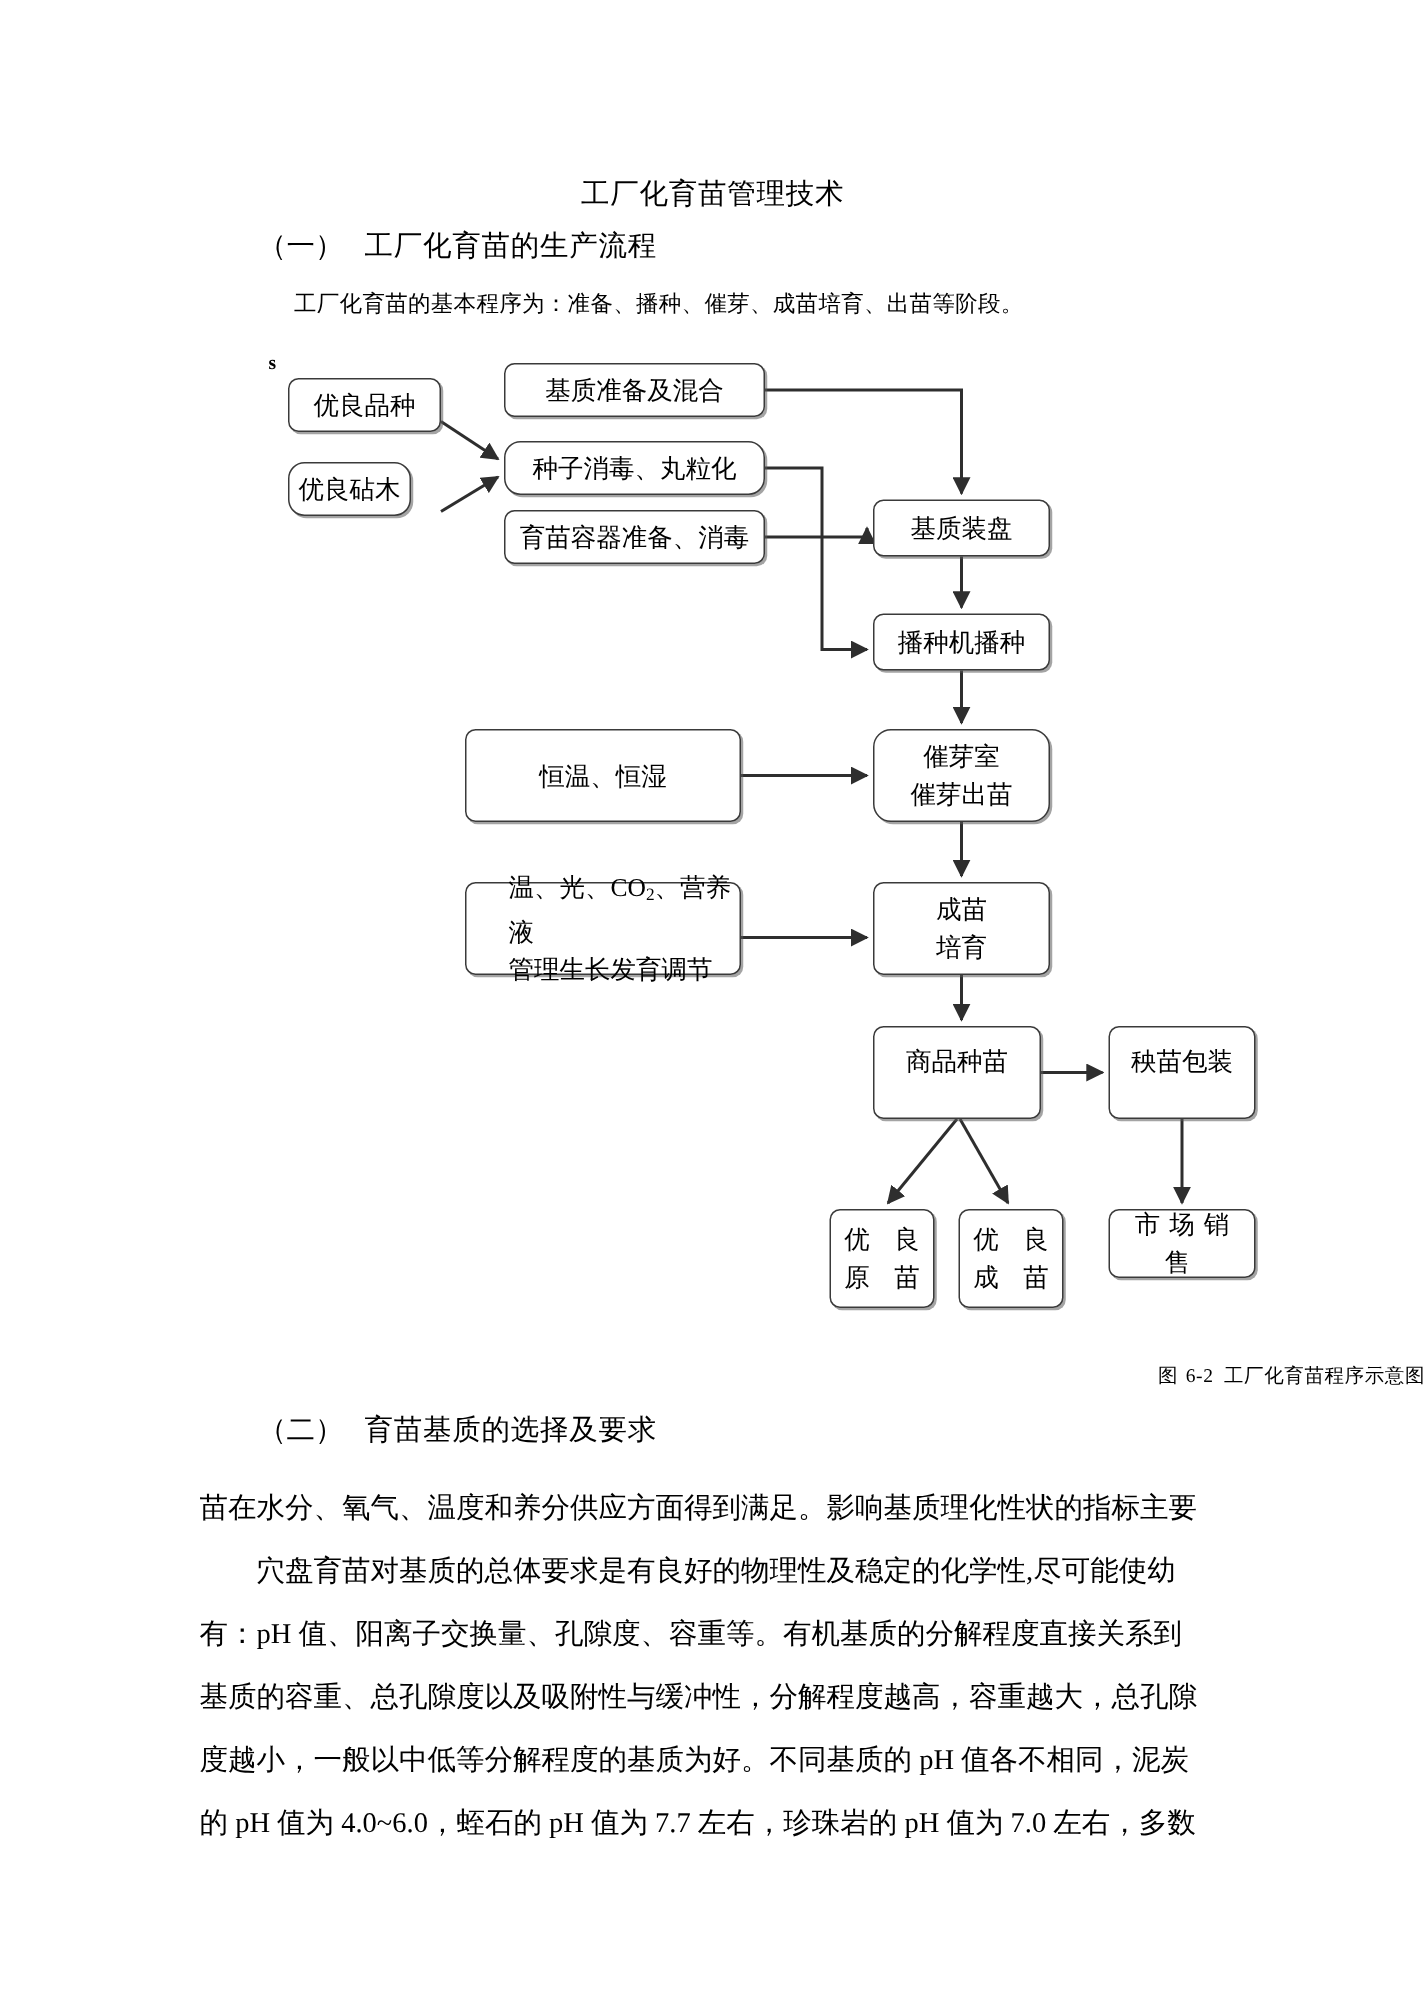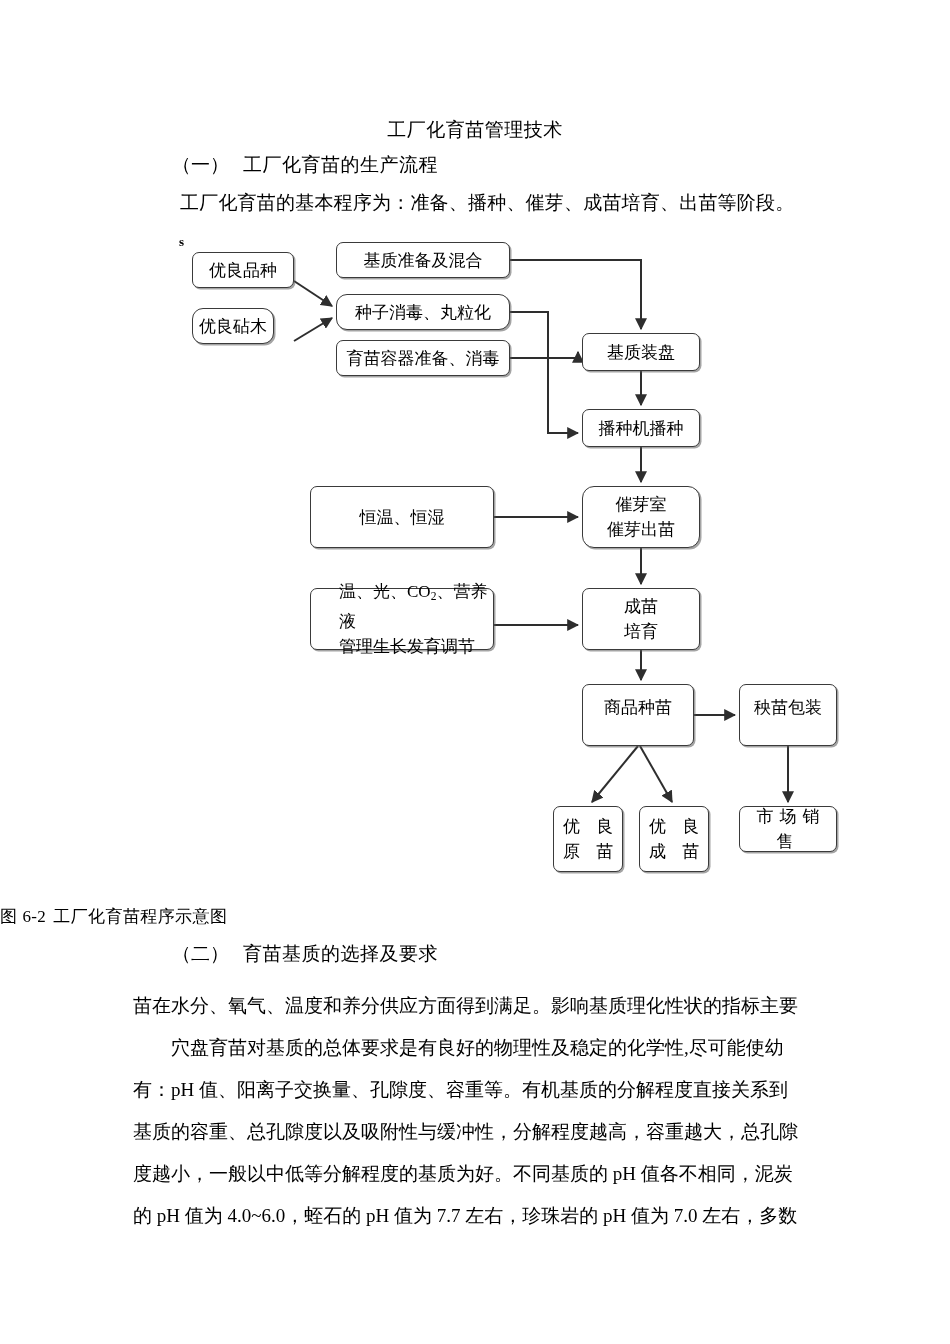--- a/index.html
+++ b/index.html
@@ -51,33 +51,33 @@
     font-size: 19px;
     line-height: 28px;
     letter-spacing: 0.5px;
     white-space: nowrap;
   }
   .heading-2 .numlabel { letter-spacing: 0px; }
   .heading-2 .htext { margin-left: 14px; }
 
   .intro-line {
     position: absolute;
-    left: 180px; top: 188px;
-    font-size: 19px;
+    left: 196px; top: 188px;
+    font-size: 15px;
     line-height: 30px;
     white-space: nowrap;
     letter-spacing: 0.2px;
   }
 
   .fig-caption {
     position: absolute;
     left: 0; top: 903px;
     width: 950px;
-    text-align: left;
-    font-size: 17px;
+    text-align: right;
+    font-size: 13px;
     line-height: 28px;
     letter-spacing: 0.4px;
   }
   .fig-caption .capnum { margin: 0 7px 0 5px; }
 
   .body-para {
     position: absolute;
     left: 133px; top: 985px;
     width: 690px;
     font-size: 19px;

